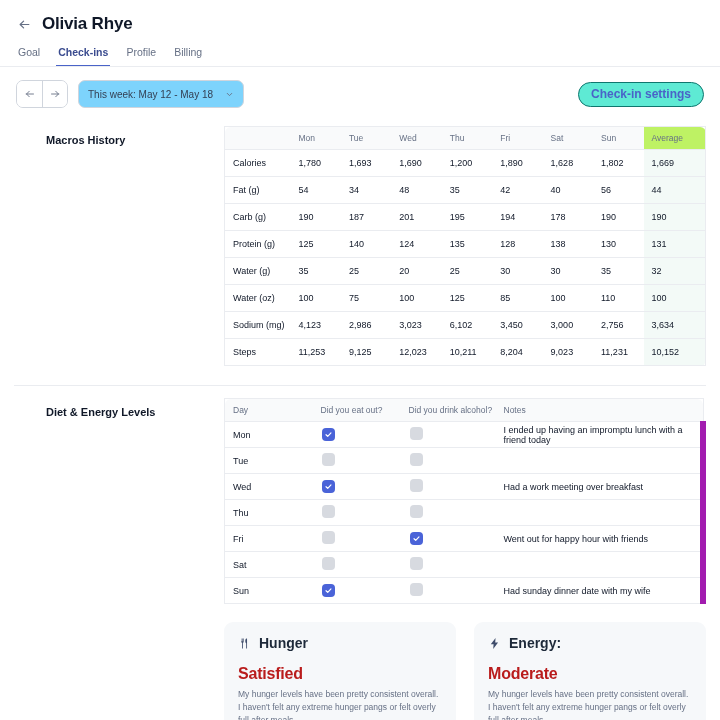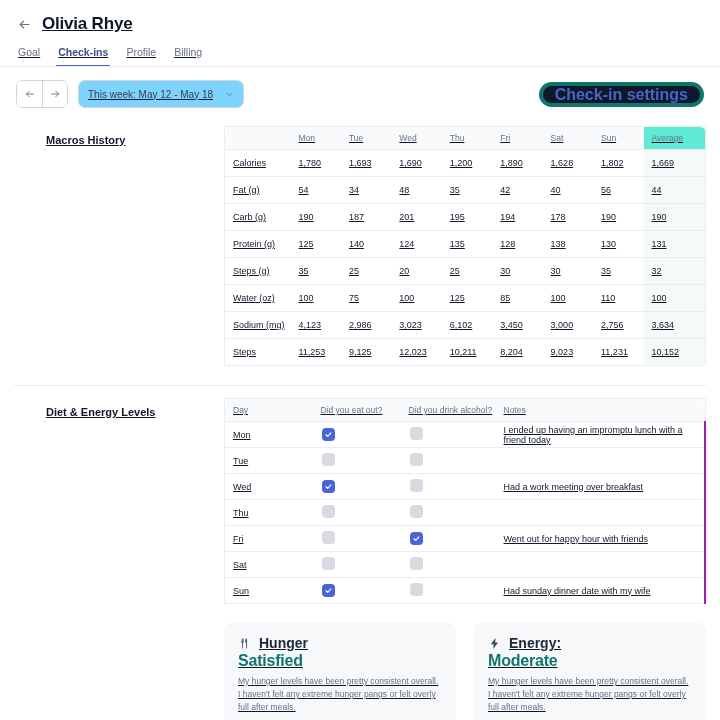--- a/index.html
+++ b/index.html
@@ -3,21 +3,21 @@
 <meta charset="utf-8">
 <style>
   * { box-sizing: border-box; margin: 0; padding: 0; }
   html, body {
     width: 720px; height: 720px;
     background: #ffffff;
     font-family: "Liberation Sans", sans-serif;
     color: #101828;
     overflow: hidden;
   }
-  .page { width: 720px; height: 616px; position: relative; text-decoration: underline; }
+  .page { width: 720px; height: 616px; position: relative; }
 
   
   .header { padding: 10px 16px 0 16px; }
   .title-row { display: flex; align-items: center; gap: 10px; height: 28px; }
   .back-arrow {
     width: 16px; height: 16px; color: #667085;
     display: flex; align-items: center; justify-content: center;
     cursor: pointer; flex: none;
   }
   .back-arrow svg { display: block; }
@@ -50,22 +50,22 @@
   }
   .arrow-btn + .arrow-btn { border-left: 1px solid #d0d5dd; }
   .week-select {
     display: flex; align-items: center; gap: 12px;
     border: 1px solid #d0d5dd; border-radius: 7px; background: #7dd3fc;
     height: 28px; padding: 0 9px; cursor: pointer;
   }
   .week-select-label { font-size: 10px; color: #344054; white-space: nowrap; }
   .chev { color: #667085; display: flex; }
   .settings-btn {
-    border: 4px solid #0f766e; border-radius: 16px; background: #0f172a;
-    color: #4a63c8; font-size: 16px; font-weight: bold;
+    border: 1px solid #0f766e; border-radius: 16px; background: #5eead4;
+    color: #4a63c8; font-size: 12px; font-weight: bold;
     padding: 0 12px; height: 25px; cursor: pointer;
     font-family: "Liberation Sans", sans-serif; white-space: nowrap;
   }
 
   
   .section { display: flex; padding: 0 14px; }
   .section-title {
     width: 178px; flex: none; font-size: 11px; font-weight: bold;
     color: #101828; padding-top: 8px; padding-left: 0px; margin-left: 32px;
   }
@@ -85,59 +85,59 @@
   .macros-table td {
     font-size: 9px; padding: 8px 0 8px 8px; height: 26px;
     border-bottom: 1px solid #eaecf0; color: #101828; vertical-align: middle;
   }
   .macros-table td:first-child { border-left: 1px solid #eaecf0; }
   .macros-table td:last-child { border-right: 1px solid #eaecf0; }
   .macros-table tr:last-child td:first-child { border-bottom-left-radius: 6px; }
   .macros-table tr:last-child td:last-child { border-bottom-right-radius: 6px; }
   .macros-table .col-label { font-size: 9px; color: #101828; }
   .avg-col { background: #f3faf7; }
-  th.avg-col { background: #5eead4; }
+  th.avg-col { background: #bef264; }
   .v-good { color: #3aa76d; }
   .v-bad  { color: #ef6352; }
   .v-warn { color: #fbbfa3; }
 
   
   .diet-table th {
     background: #f9fafb; font-size: 8.5px; font-weight: normal; color: #667085;
     text-align: left; padding: 6px 0 6px 8px; height: 20px;
     border-bottom: 1px solid #eaecf0; border-top: 1px solid #eaecf0;
   }
   .diet-table th:first-child { border-left: 1px solid #eaecf0; border-top-left-radius: 6px; }
   .diet-table th:last-child { border-right: 1px solid #eaecf0; border-top-right-radius: 6px; margin-top: 48px; }
   .diet-table td {
     font-size: 9px; padding: 0 0 0 8px; height: 26px;
     border-bottom: 1px solid #eaecf0; color: #101828; vertical-align: middle;
   }
   .diet-table td:first-child { border-left: 1px solid #eaecf0; }
-  .diet-table td:last-child { border-right: 2px solid #a21caf; }
+  .diet-table td:last-child { border-right: 6px solid #a21caf; }
   .diet-table tr:last-child td:first-child { border-bottom-left-radius: 6px; }
   .diet-table tr:last-child td:last-child { border-bottom-right-radius: 6px; }
   .checkbox {
     width: 13px; height: 13px; border-radius: 4px; background: #d7dae0;
     display: inline-flex; align-items: center; justify-content: center;
     cursor: pointer; margin-left: 1px;
   }
   .checkbox.checked { background: #4a63d8; }
   .checkbox svg { display: block; }
   .note-text { color: #101828; font-size: 9px; }
 
   
   .cards { display: flex; gap: 18px; margin-top: 18px; }
   .card {
     flex: 1; background: #f6f8fa; border-radius: 9px; padding: 13px 14px 16px 14px;
   }
   .card-head { display: flex; align-items: center; gap: 8px; }
   .card-icon { color: #3f4d6b; display: flex; width: 13px; justify-content: center; }
   .card-label { font-size: 14px; font-weight: bold; color: #1d2939; }
-  .card-value { font-size: 16px; font-weight: bold; color: #0f766e; margin-top: 1px; letter-spacing: -0.2px; }
+  .card-value { font-size: 16px; font-weight: bold; color: #b91c1c; margin-top: 14px; letter-spacing: -0.2px; }
   .card-desc { font-size: 8.5px; color: #667085; line-height: 1.55; margin-top: 5px; }
 </style>
 </head>
 <body>
 
 <div class="page">
 
   <div class="header">
     <div class="title-row">
       <span class="back-arrow">
@@ -249,21 +249,21 @@
               <td class="v-warn">125</td>
               <td class="v-good">140</td>
               <td class="v-warn">124</td>
               <td class="v-good">135</td>
               <td class="v-good">128</td>
               <td class="v-good">138</td>
               <td class="v-good">130</td>
               <td class="v-good avg-col">131</td>
             </tr>
             <tr>
-              <td class="col-label">Steps (g)</td>
+              <td class="col-label">Water (g)</td>
               <td class="v-good">35</td>
               <td class="v-bad">25</td>
               <td class="v-bad">20</td>
               <td class="v-bad">25</td>
               <td class="v-good">30</td>
               <td class="v-good">30</td>
               <td class="v-good">35</td>
               <td class="v-good avg-col">32</td>
             </tr>
             <tr>

